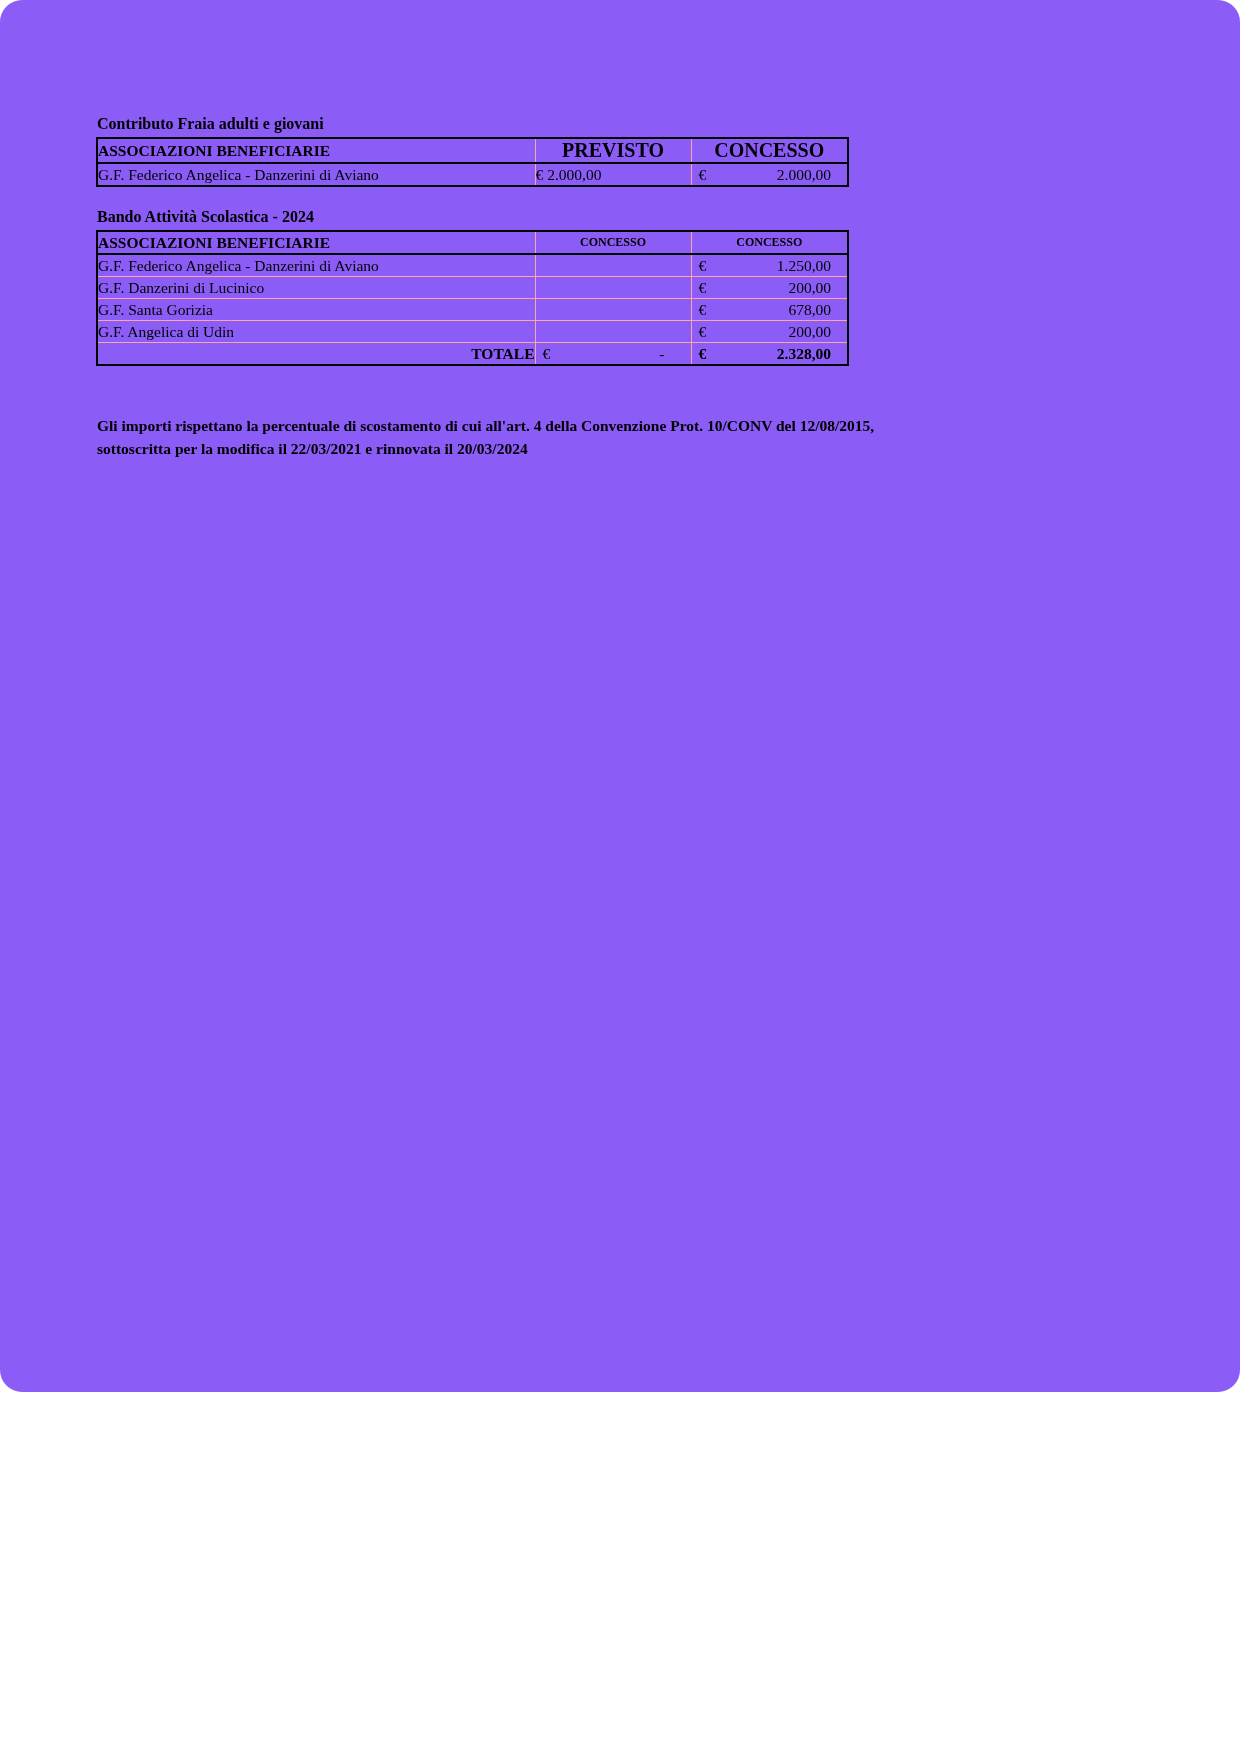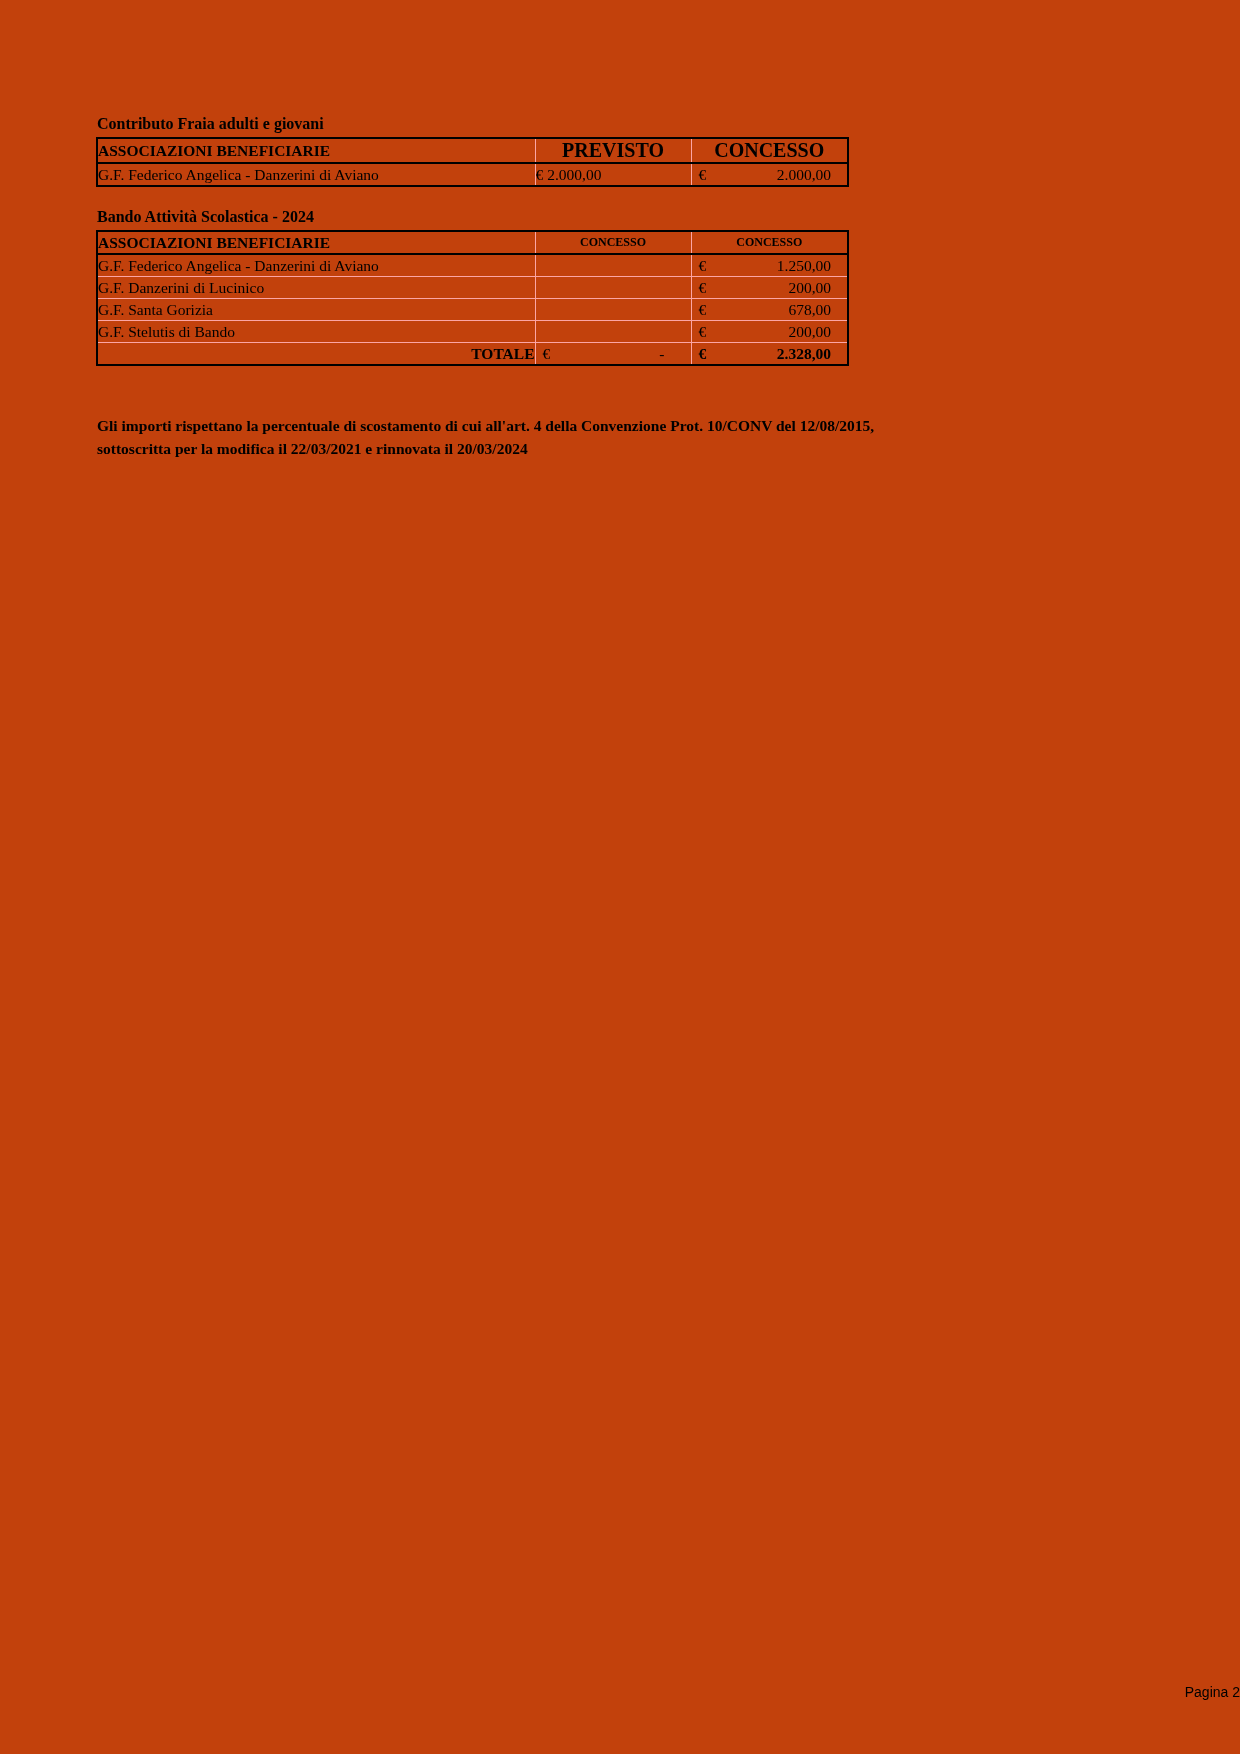--- a/index.html
+++ b/index.html
@@ -3,25 +3,26 @@
 <meta charset="utf-8">
 <style>
   html, body {
     margin: 0;
     padding: 0;
     background: #ffffff;
   }
   .page {
     position: relative;
     width: 1240px;
-    height: 1754px;
-    background: #c2410c;
+    height: 1392px;
+    background: #8b5cf6;
     font-family: "Liberation Serif", serif;
     color: #000000;
     overflow: hidden;
+    border-radius: 22px;
   }
   .section-title {
     position: absolute;
     left: 97px;
     font-size: 16px;
     font-weight: bold;
     white-space: nowrap;
   }
   .doc-table {
     position: absolute;
@@ -176,21 +177,21 @@
         <td class="c-name">G.F. Santa Gorizia</td>
         <td></td>
         <td>
           <div class="euro-split">
             <span class="cur">€</span>
             <span class="amt">678,00</span>
           </div>
         </td>
       </tr>
       <tr>
-        <td class="c-name">G.F. Stelutis di Bando</td>
+        <td class="c-name">G.F. Angelica di Udin</td>
         <td></td>
         <td>
           <div class="euro-split">
             <span class="cur">€</span>
             <span class="amt">200,00</span>
           </div>
         </td>
       </tr>
       <tr>
         <td class="c-total-label">TOTALE</td>

